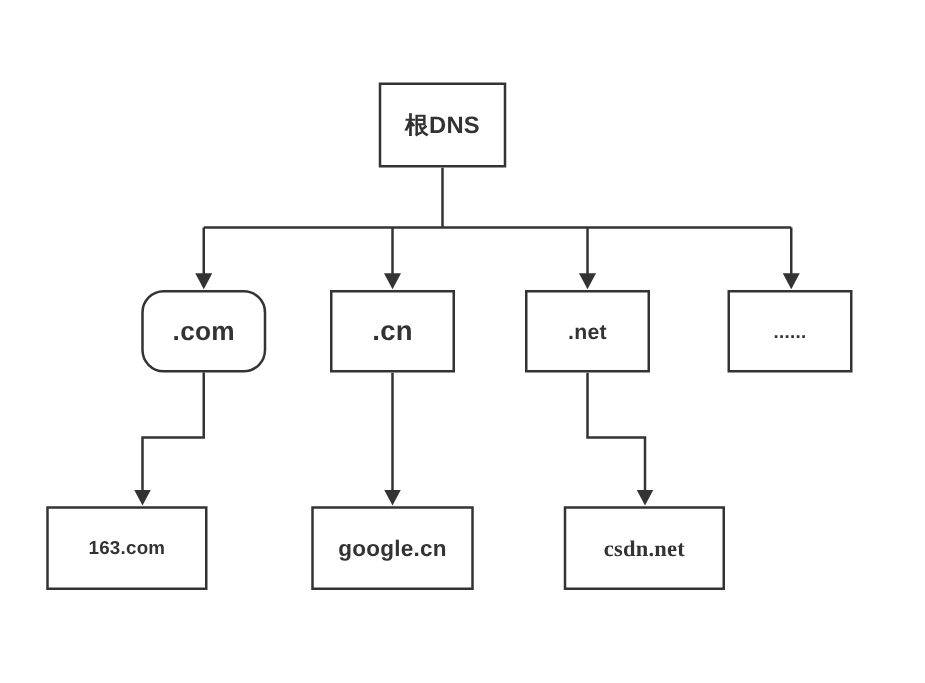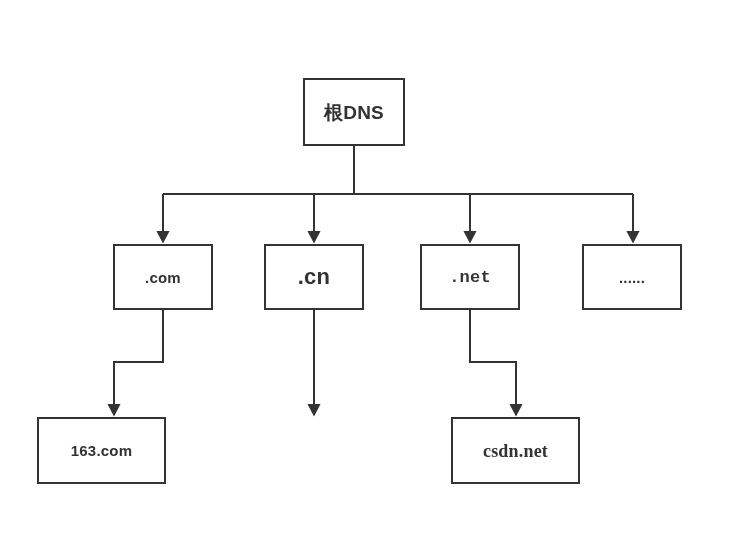--- a/index.html
+++ b/index.html
@@ -13,21 +13,20 @@
     position: relative;
     overflow: hidden;
     font-family: "Liberation Sans", "DejaVu Sans", sans-serif;
   }
   #diagram-canvas {
     position: absolute;
     left: 0;
     top: 0;
     width: 740px;
     height: 407px;
-    margin-top: 12px;
   }
   .edge-layer {
     position: absolute;
     left: 0;
     top: 0;
     width: 740px;
     height: 546px;
     pointer-events: none;
   }
   .node {
@@ -41,23 +40,23 @@
     color: #333333;
     font-weight: bold;
     letter-spacing: 0.2px;
   }
   .node-label {
     display: block;
     line-height: 1;
     white-space: nowrap;
   }
   .node.root          { left: 303px; top: 66px;  width: 102px; height: 68px; font-size: 19px; }
-  .node.tld-com       { left: 113px; top: 232px; width: 100px; height: 66px; font-size: 15px; }
+  .node.tld-com       { left: 113px; top: 232px; width: 100px; height: 66px; font-size: 21px; border-radius: 18px; }
   .node.tld-cn        { left: 264px; top: 232px; width: 100px; height: 66px; font-size: 22px; }
-  .node.tld-net       { left: 420px; top: 232px; width: 100px; height: 66px; font-size: 17px; font-family: Liberation Mono, monospace; }
+  .node.tld-net       { left: 420px; top: 232px; width: 100px; height: 66px; font-size: 17px; }
   .node.tld-more      { left: 582px; top: 232px; width: 100px; height: 66px; font-size: 15px; font-weight: bold; }
   .node.host-163      { left: 37px;  top: 405px; width: 129px; height: 67px; font-size: 15px; }
   .node.host-google   { left: 249px; top: 405px; width: 130px; height: 67px; font-size: 18px; }
   .node.host-csdn     { left: 451px; top: 405px; width: 129px; height: 67px; font-size: 18px; font-family: Liberation Serif, serif; }
 </style>
 </head>
 <body>
 
 <div id="diagram-canvas">
 
@@ -101,18 +100,21 @@
   </div>
 
   <div class="node tld-more">
     <span class="node-label">......</span>
   </div>
 
   <div class="node host-163">
     <span class="node-label">163.com</span>
   </div>
 
+  <div class="node host-google">
+    <span class="node-label">google.cn</span>
+  </div>
 
   <div class="node host-csdn">
     <span class="node-label">csdn.net</span>
   </div>
 
 </div>
 
 </body></html>

